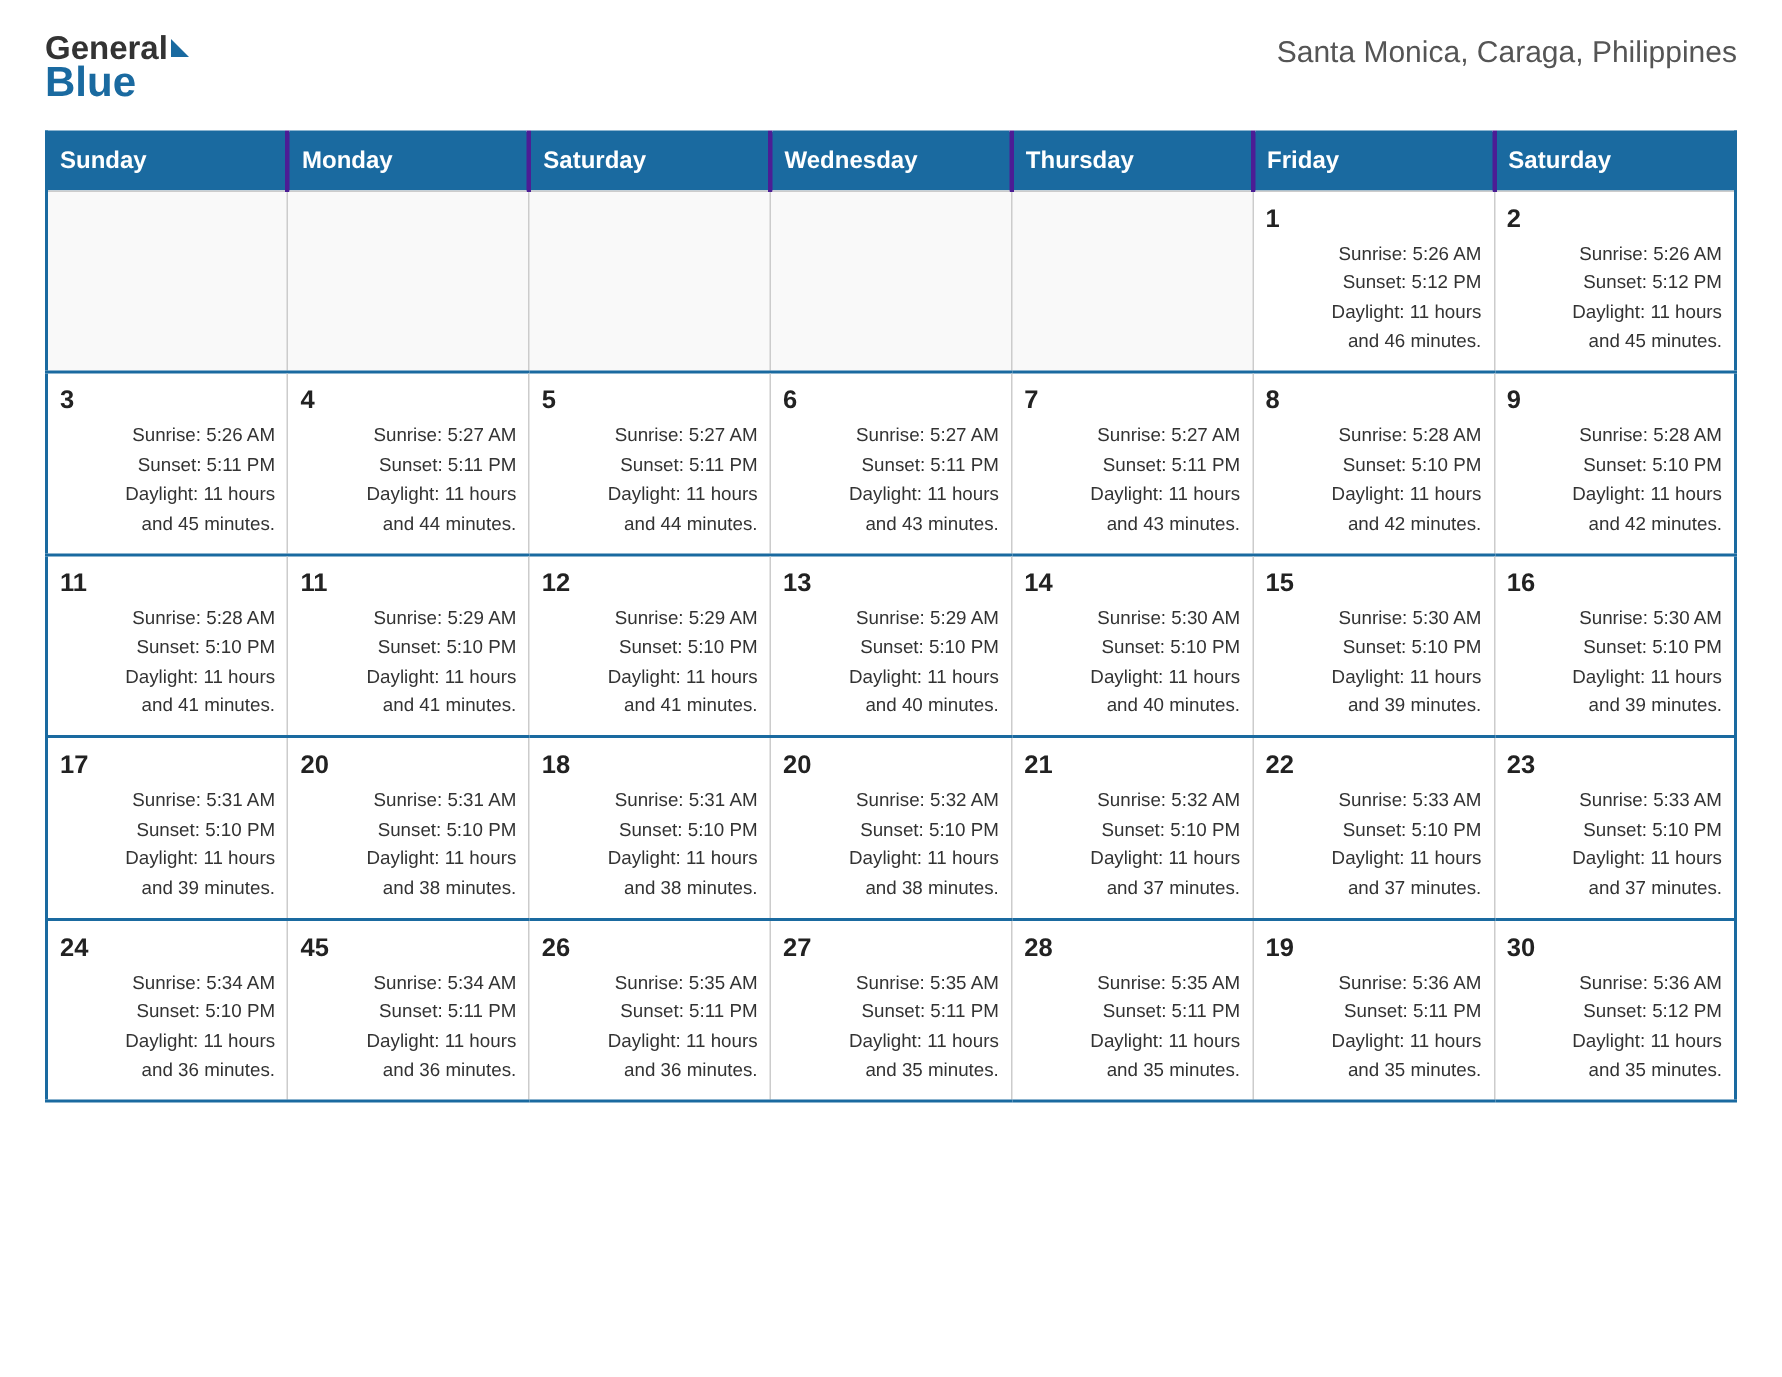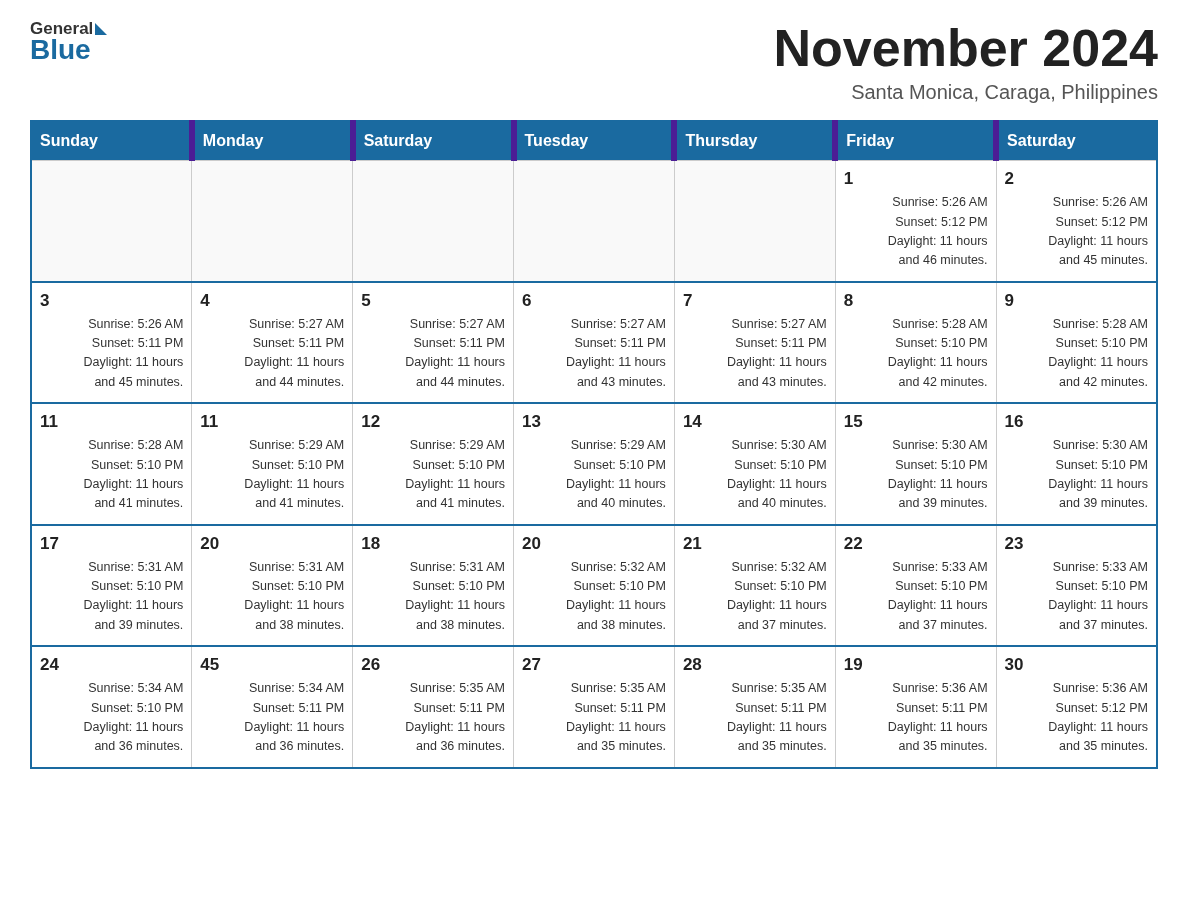--- a/index.html
+++ b/index.html
@@ -16,21 +16,21 @@
       justify-content: space-between;
       align-items: flex-start;
       margin-bottom: 16px;
     }
     .logo {
       display: flex;
       align-items: center;
       gap: 0;
     }
     .logo-text-general {
-      font-size: 17px;
+      font-size: 22px;
       font-weight: bold;
       color: #333;
     }
     .logo-triangle {
       width: 0;
       height: 0;
       border-left: 12px solid #1a6aa0;
       border-top: 12px solid transparent;
       border-bottom: 0px solid transparent;
       display: inline-block;
@@ -66,21 +66,21 @@
       border-collapse: collapse;
       border: 2px solid #1a6aa0;
     }
     .calendar thead tr th {
       background: #1a6aa0;
       color: #fff;
       font-size: 16px;
       font-weight: bold;
       padding: 10px 8px;
       text-align: left;
-      border-right: 6px solid #4c1d95;
+      border-right: 3px solid #4c1d95;
     }
     .calendar thead tr th:last-child {
       border-right: none;
     }
     .calendar tbody tr td {
       vertical-align: top;
       border: 1px solid #ccc;
       border-bottom: 2px solid #1a6aa0;
       padding: 8px 8px 10px 8px;
       width: 14.28%;
@@ -110,32 +110,31 @@
   <div class="logo">
     <div class="logo-block">
       <div style="display:flex;align-items:center;">
         <span class="logo-text-general">General</span>
         <span class="logo-triangle"></span>
       </div>
       <span class="logo-blue">Blue</span>
     </div>
   </div>
   <div class="title-block">
-    <div class="month-title">November 2024</div>
     <div class="subtitle">Santa Monica, Caraga, Philippines</div>
   </div>
 </div>
 
 <table class="calendar">
   <thead>
     <tr>
     <th>Sunday</th>
         <th>Monday</th>
         <th>Saturday</th>
-        <th>Tuesday</th>
+        <th>Wednesday</th>
         <th>Thursday</th>
         <th>Friday</th>
         <th>Saturday</th>
       </tr>
   </thead>
   <tbody id="calendar-body">
   <tr>
         <td class="empty"></td>
         <td class="empty"></td>
         <td class="empty"></td>

